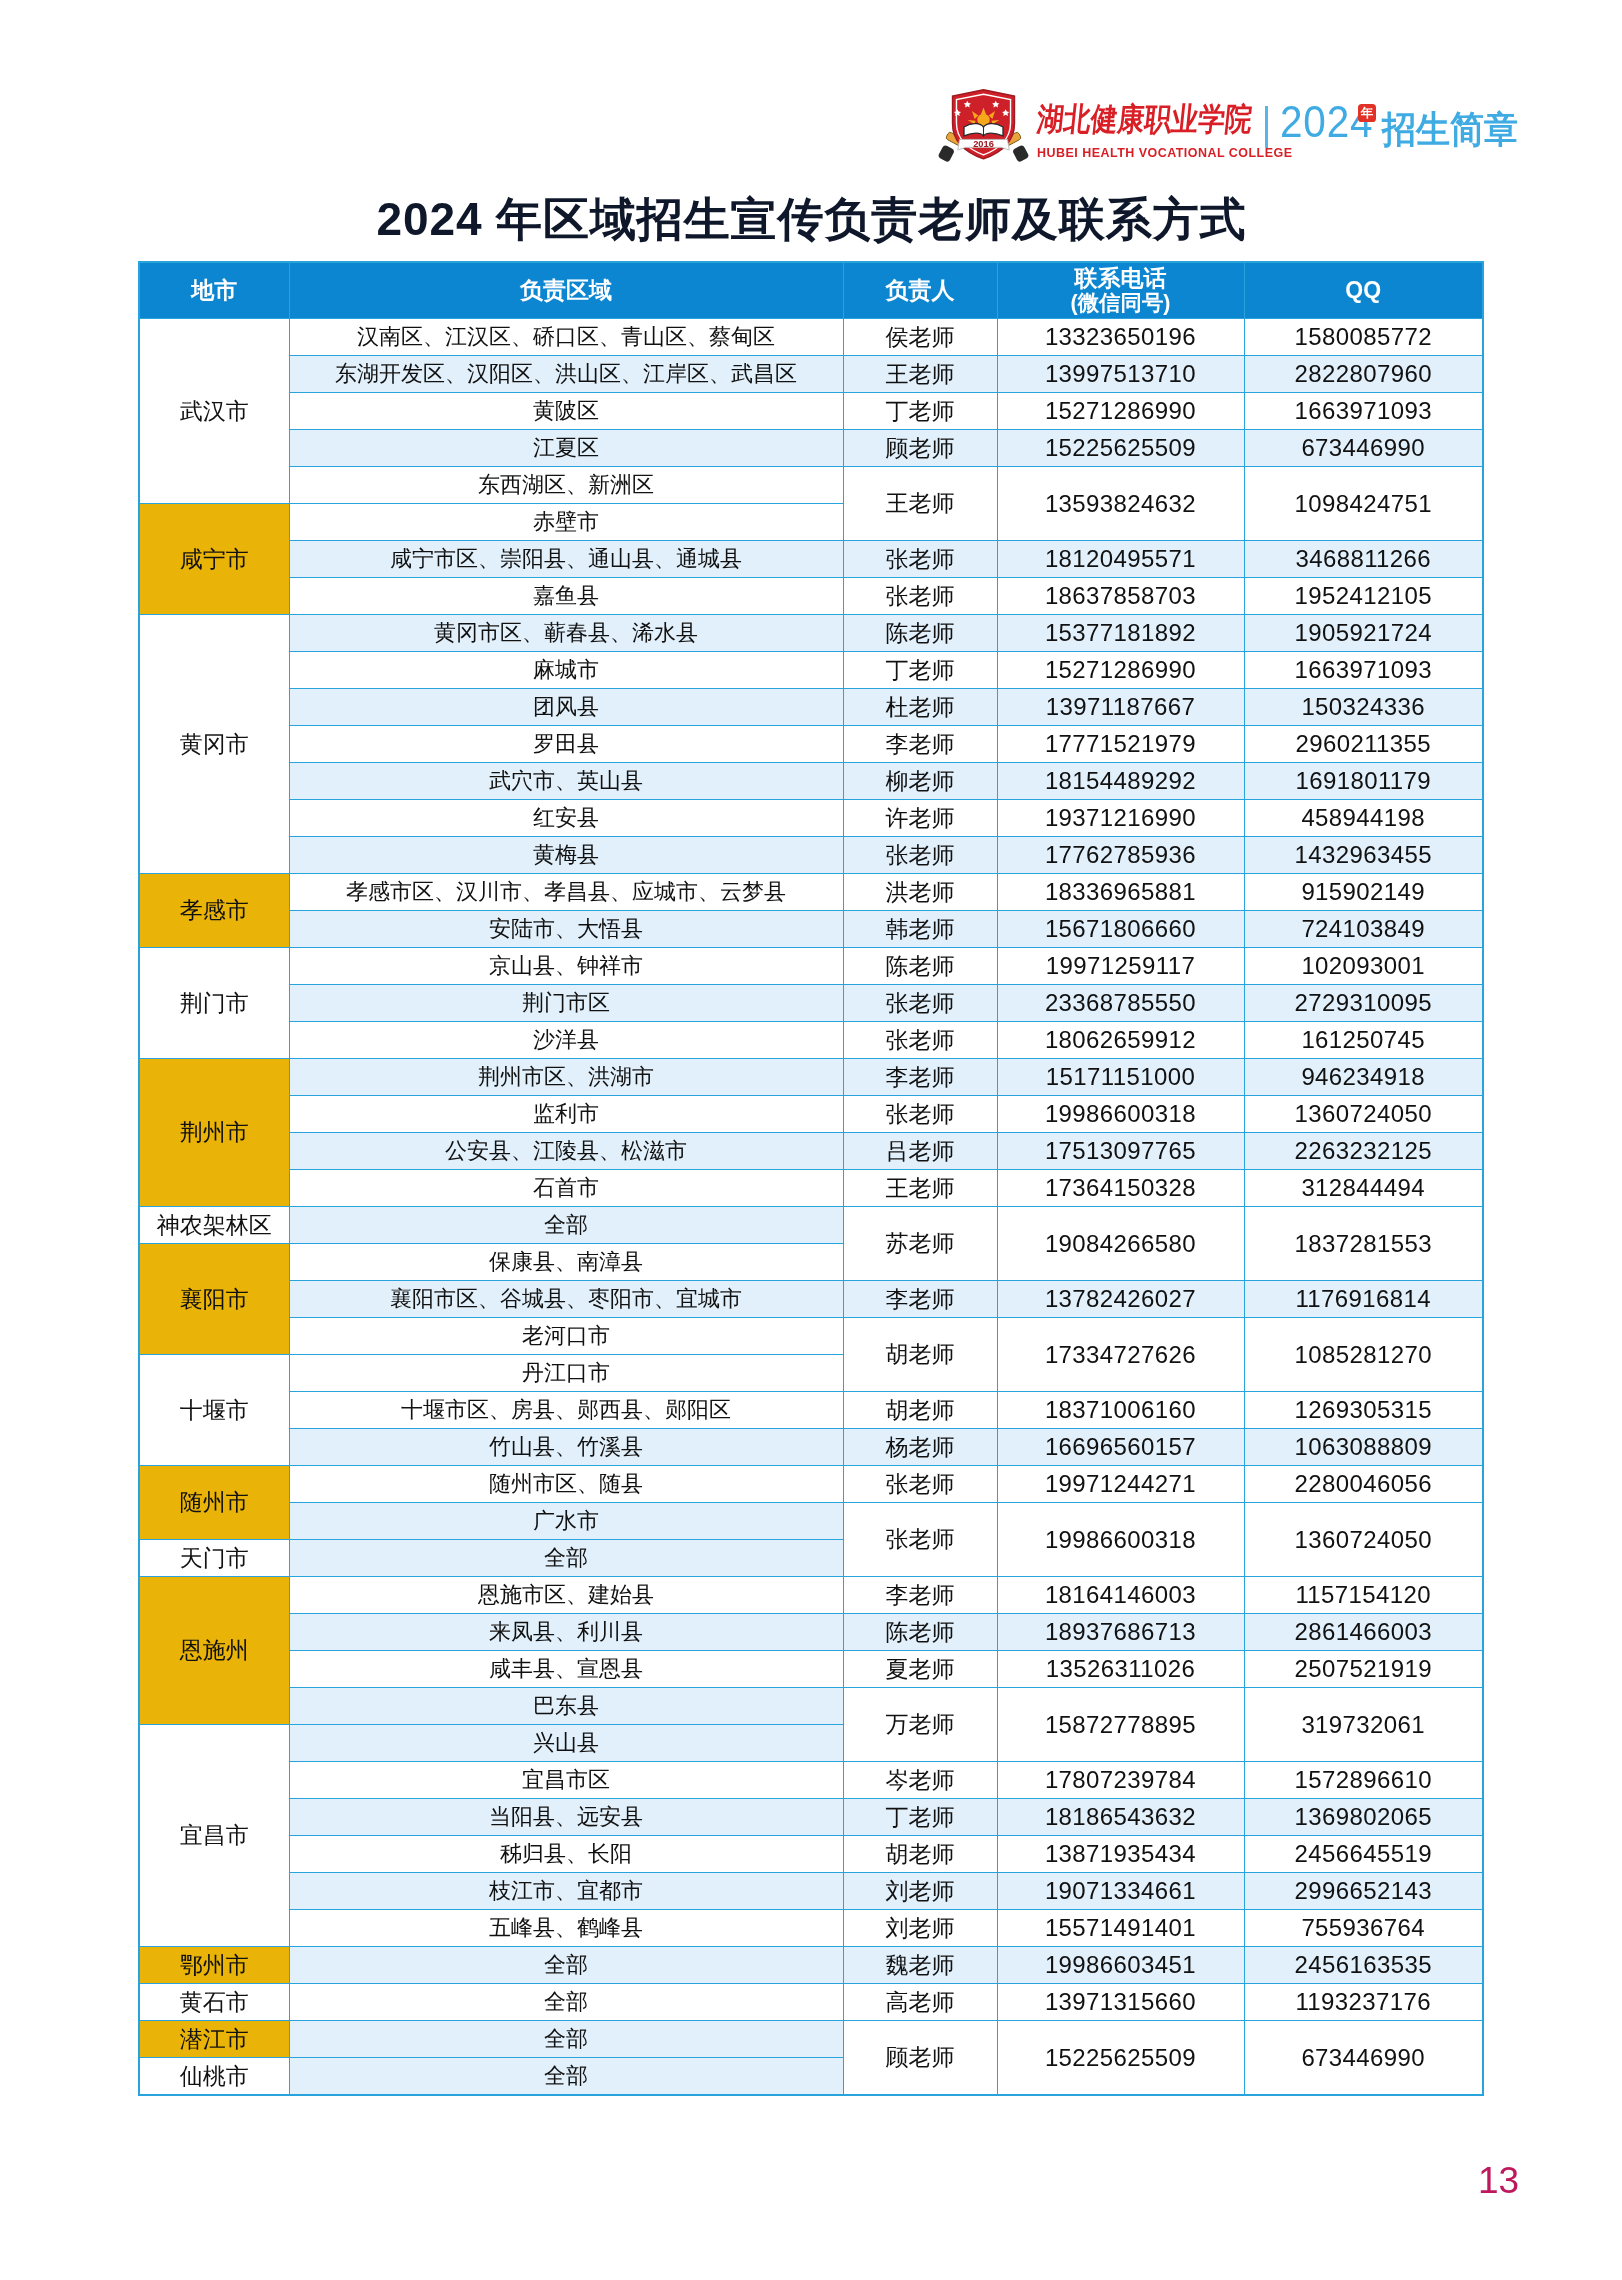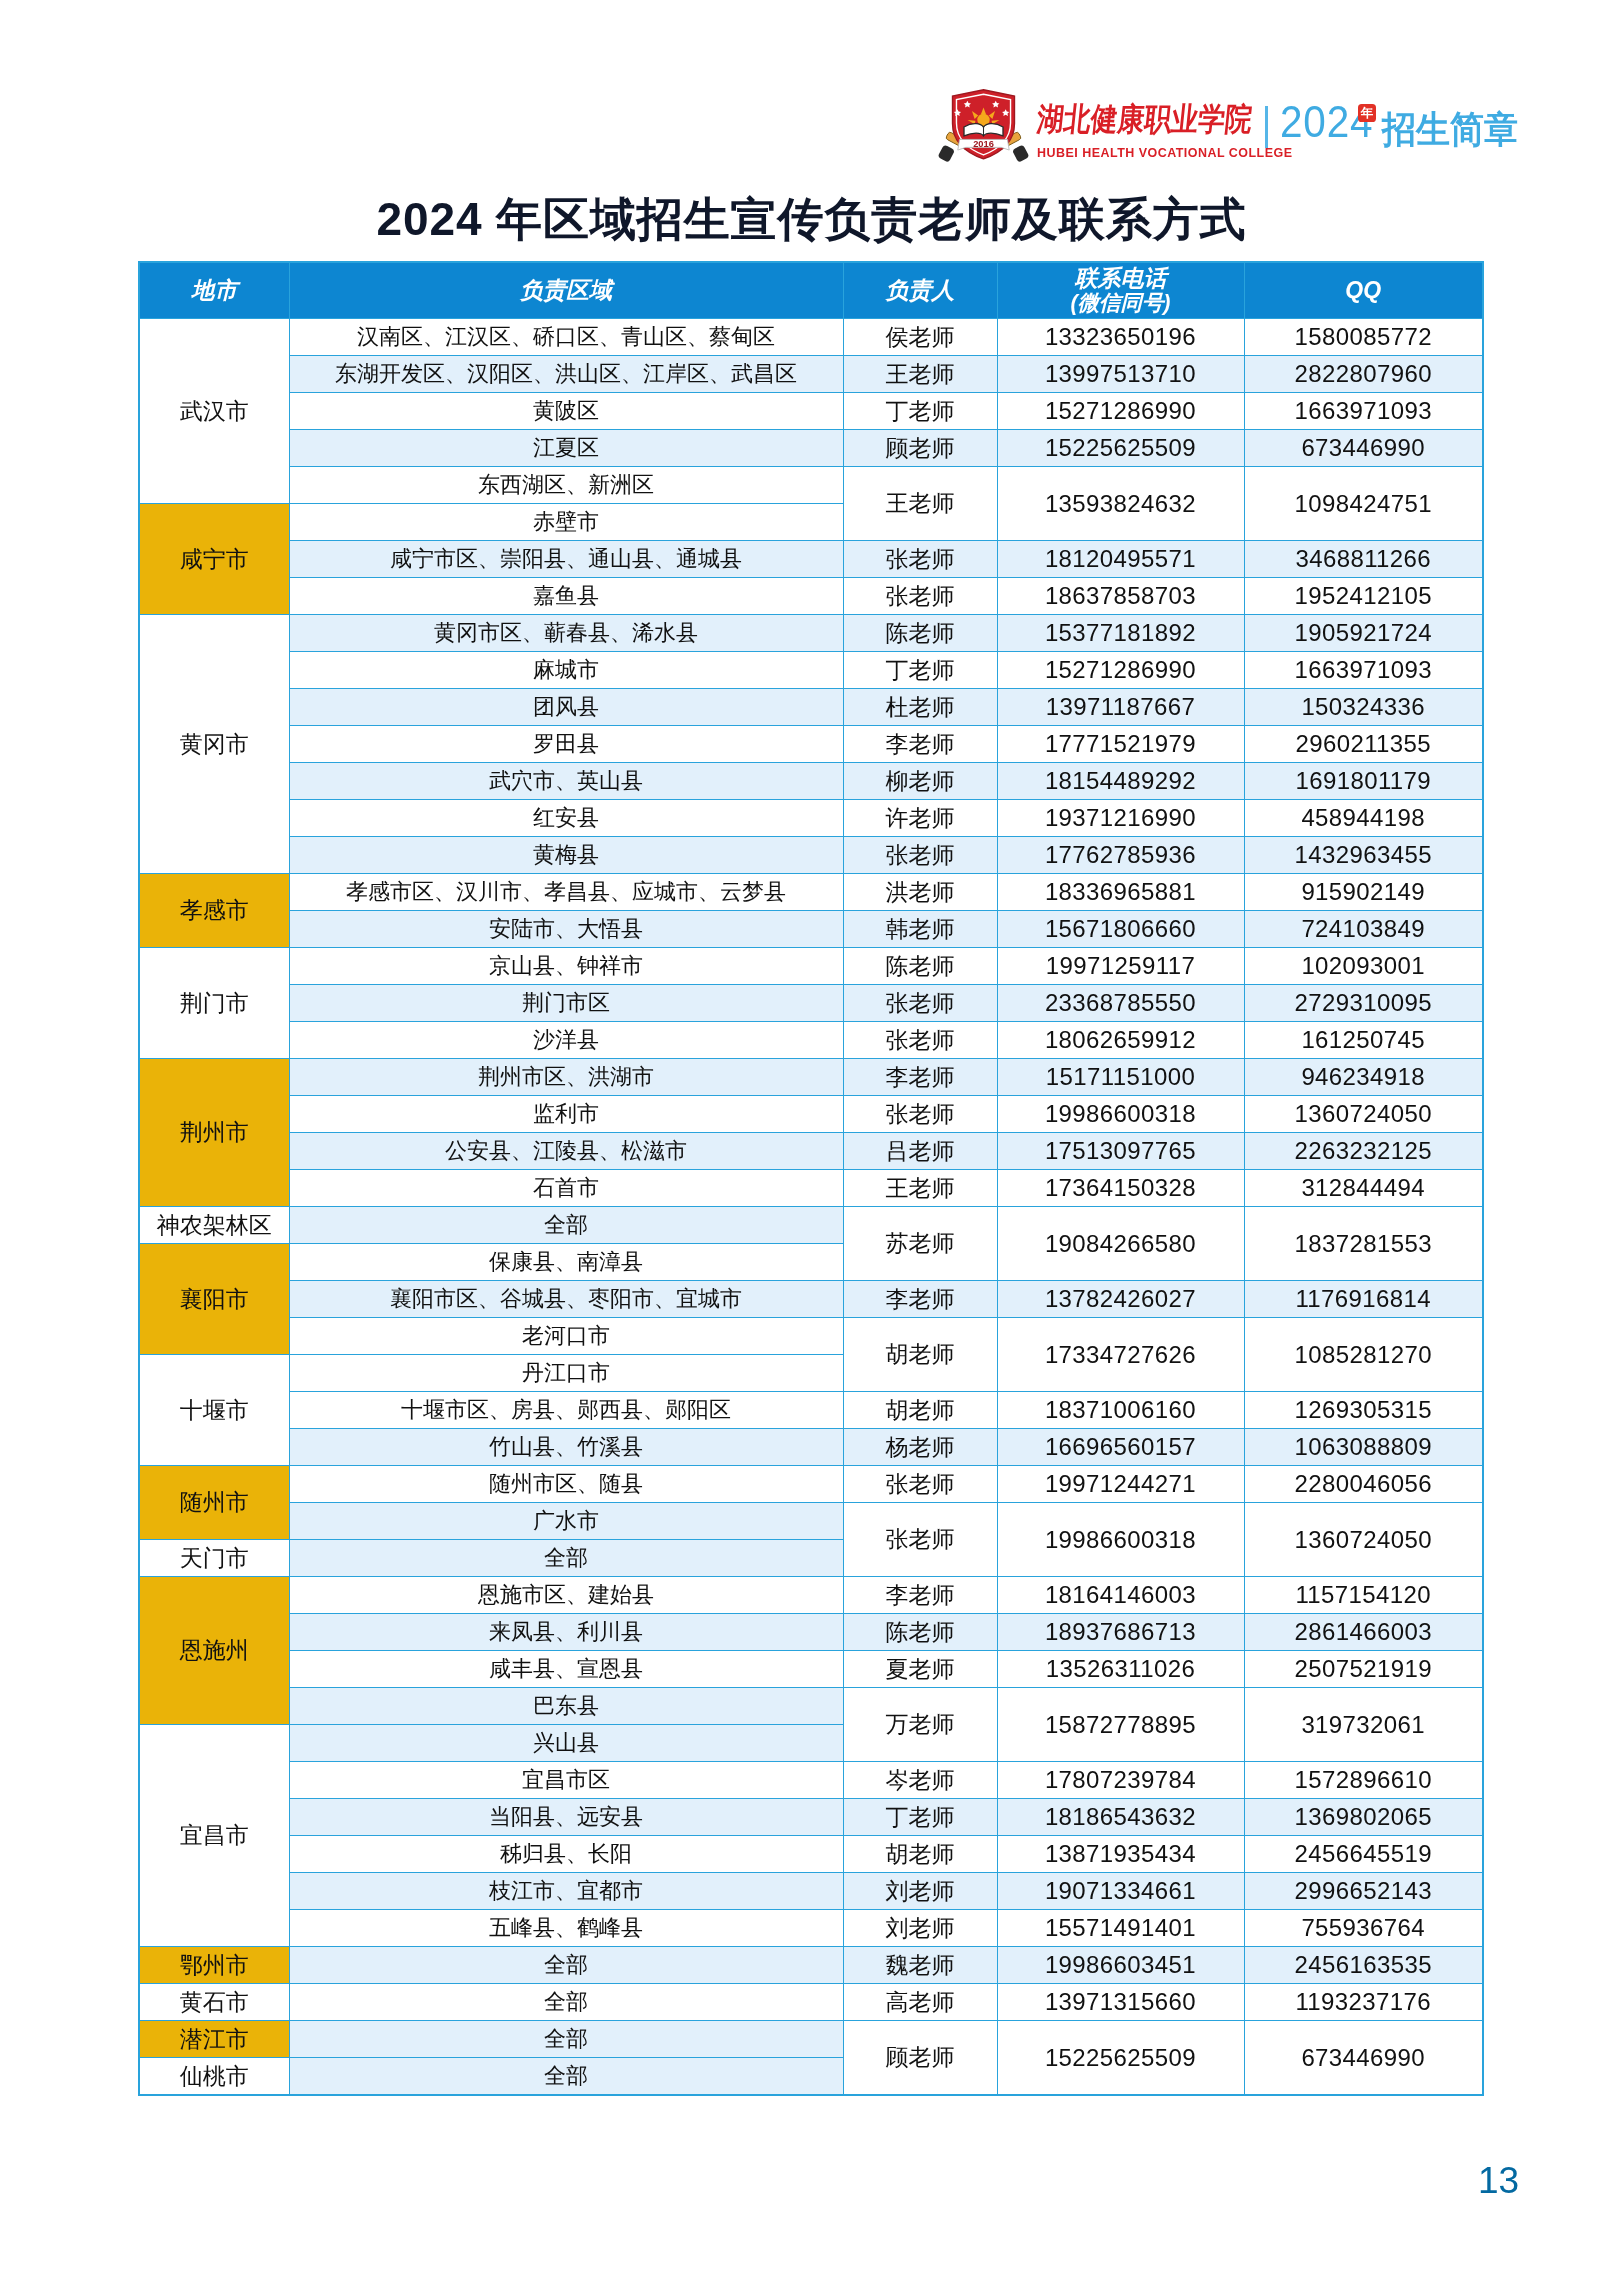--- a/index.html
+++ b/index.html
@@ -35,30 +35,30 @@
   }
   
   .page-title{
     position:absolute;left:0;top:189px;width:100%;text-align:center;
     font-size:46px;font-weight:bold;color:#0f172a;letter-spacing:0.9px;white-space:nowrap;
   }
   
   .tbl-wrap{position:absolute;left:138px;top:261px;}
   table{border-collapse:collapse;table-layout:fixed;width:1344px;border:2.7px solid #29a3dc;}
   th,td{border:1.8px solid #29a3dc;text-align:center;vertical-align:middle;padding:0;overflow:hidden;white-space:nowrap;}
-  thead th{background:#0d86d1;color:#fff;height:55px;font-size:23px;font-weight:bold;line-height:1.15;font-style:italic;}
+  thead th{background:#0d86d1;color:#fff;height:55px;font-size:23px;font-weight:bold;line-height:1.15;}
   thead th .sub{font-size:21.4px;font-weight:bold;display:block;}
   tbody td{height:36px;font-size:23px;background:#fff;}
   td.shade-blue{background:#e2f0fb;}
   td.shade-white{background:#ffffff;}
   td.city.shade-blue{background:#eab308;}
   td.region{font-size:22px;}
   td.num{font-size:24px;letter-spacing:0.4px;}
   
-  .page-number{position:absolute;left:1472px;top:2160px;width:53px;text-align:center;font-size:37px;color:#0369a1;}
+  .page-number{position:absolute;left:1472px;top:2160px;width:53px;text-align:center;font-size:37px;color:#be185d;}
 </style>
 </head>
 <body>
 
 <div class="logo-bar">
   <svg class="crest" width="91" height="78" viewBox="0 0 102 88">
 
     <g>
       <rect x="8" y="58" width="40" height="9" rx="3" transform="rotate(28 28 62)" fill="#e8a33d" stroke="#7a5a17" stroke-width="1"></rect>
       <rect x="54" y="58" width="40" height="9" rx="3" transform="rotate(-28 74 62)" fill="#e8a33d" stroke="#7a5a17" stroke-width="1"></rect>

